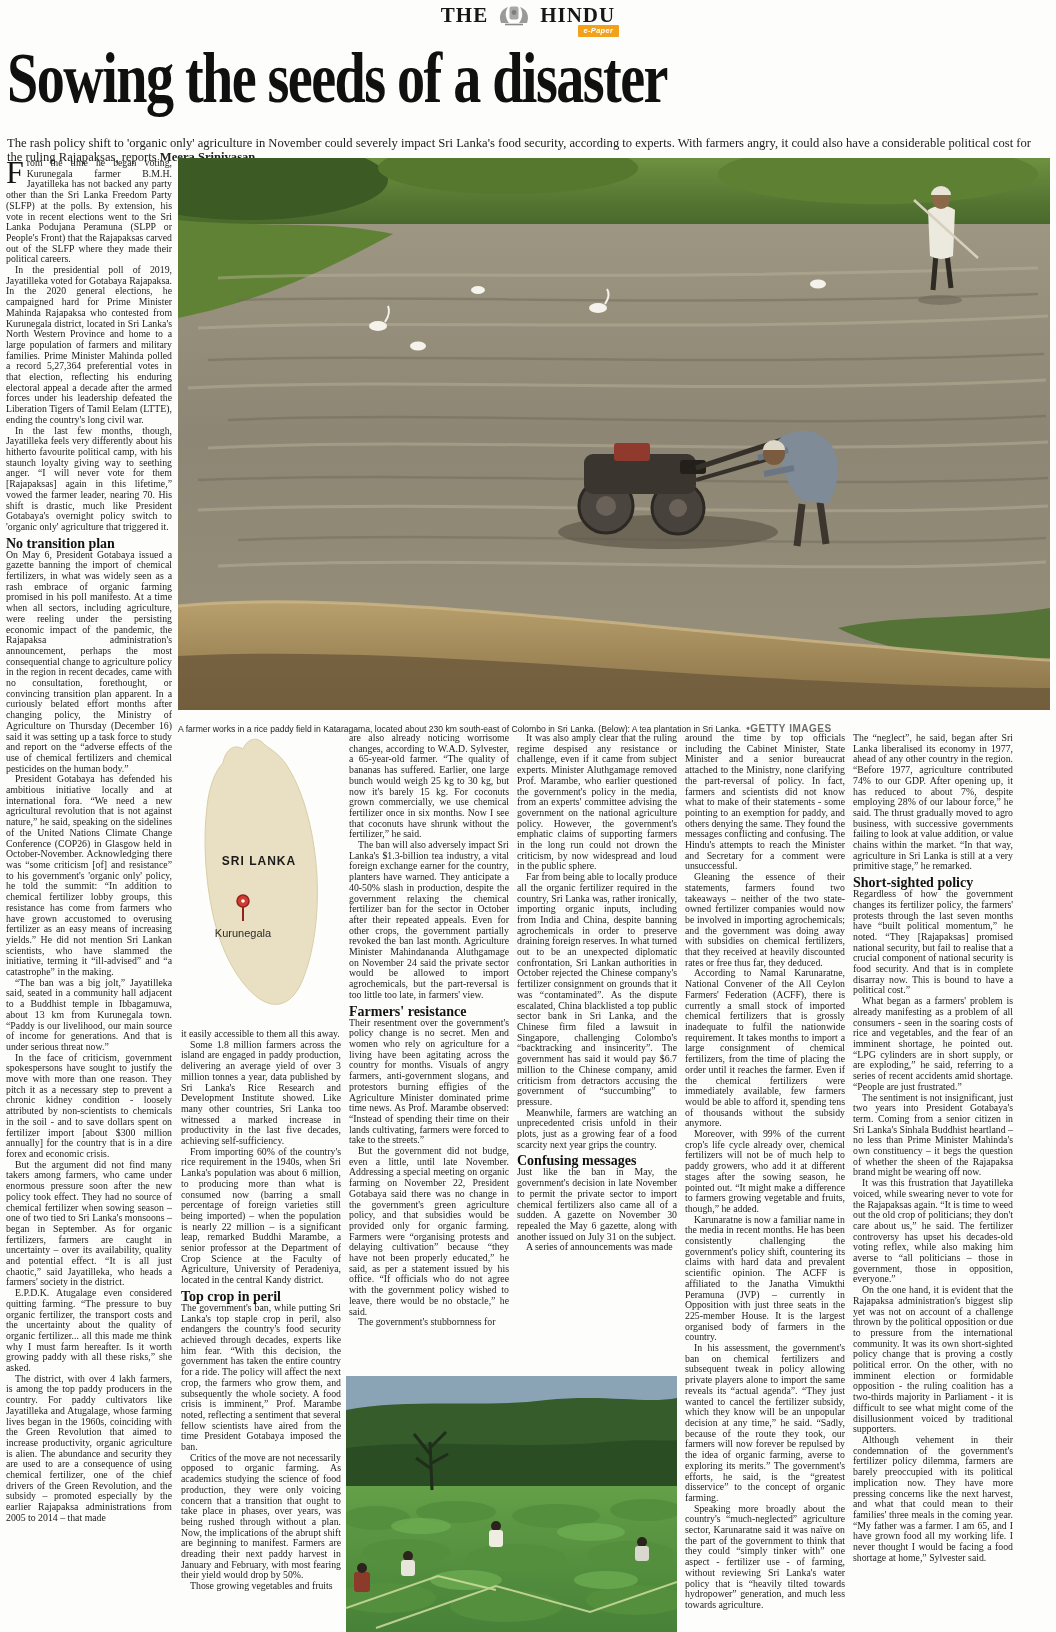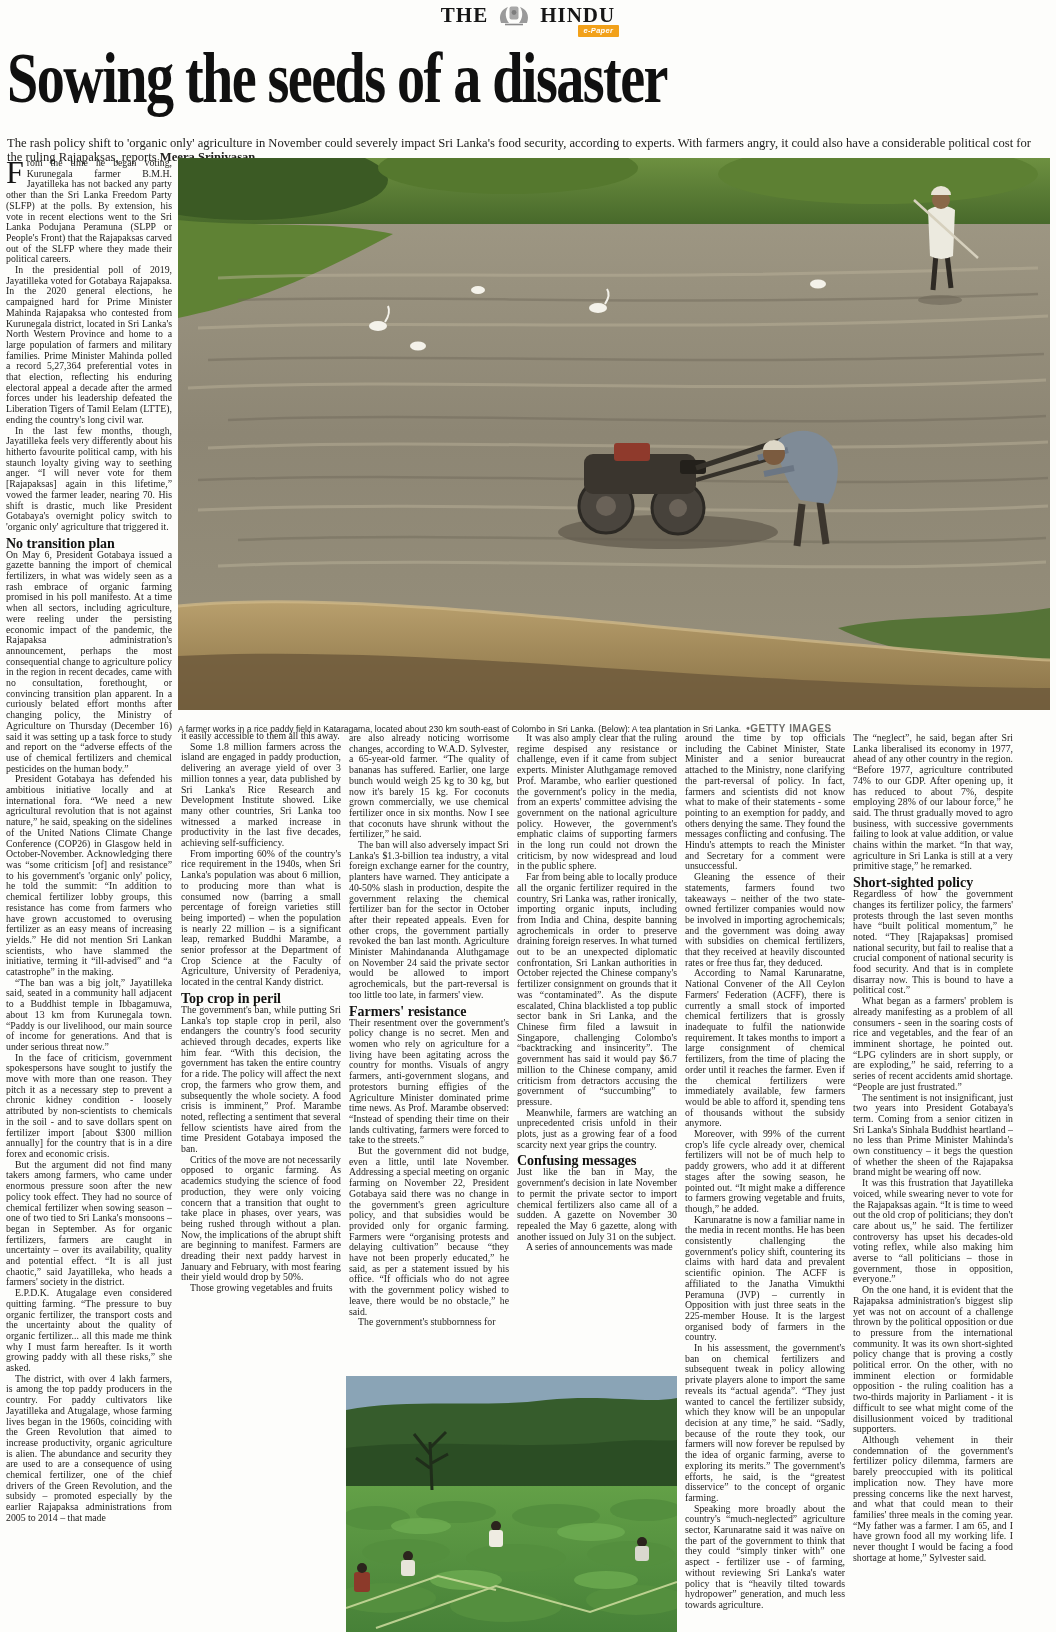--- a/index.html
+++ b/index.html
@@ -169,20 +169,32 @@
     <p class="para noindent">On May 6, President Gotabaya issued a gazette banning the import of chemical fertilizers, in what was widely seen as a rash embrace of organic farming promised in his poll manifesto. At a time when all sectors, including agriculture, were reeling under the persisting economic impact of the pandemic, the Rajapaksa administration's announcement, perhaps the most consequential change to agriculture policy in the region in recent decades, came with no consultation, forethought, or convincing transition plan apparent. In a curiously belated effort months after changing policy, the Ministry of Agriculture on Thursday (December 16) said it was setting up a task force to study and report on the “adverse effects of the use of chemical fertilizers and chemical pesticides on the human body.”</p>
     <p class="para">President Gotabaya has defended his ambitious initiative locally and at international fora. “We need a new agricultural revolution that is not against nature,” he said, speaking on the sidelines of the United Nations Climate Change Conference (COP26) in Glasgow held in October-November. Acknowledging there was “some criticism [of] and resistance” to his government's 'organic only' policy, he told the summit: “In addition to chemical fertilizer lobby groups, this resistance has come from farmers who have grown accustomed to overusing fertilizer as an easy means of increasing yields.” He did not mention Sri Lankan scientists, who have slammed the initiative, terming it “ill-advised” and “a catastrophe” in the making.</p>
     <p class="para">“The ban was a big jolt,” Jayatilleka said, seated in a community hall adjacent to a Buddhist temple in Ibbagamuwa, about 13 km from Kurunegala town. “Paddy is our livelihood, our main source of income for generations. And that is under serious threat now.”</p>
     <p class="para">In the face of criticism, government spokespersons have sought to justify the move with more than one reason. They pitch it as a necessary step to prevent a chronic kidney condition - loosely attributed by non-scientists to chemicals in the soil - and to save dollars spent on fertilizer import [about $300 million annually] for the country that is in a dire forex and economic crisis.</p>
     <p class="para">But the argument did not find many takers among farmers, who came under enormous pressure soon after the new policy took effect. They had no source of chemical fertilizer when sowing season – one of two tied to Sri Lanka's monsoons – began in September. As for organic fertilizers, farmers are caught in uncertainty – over its availability, quality and potential effect. “It is all just chaotic,” said Jayatilleka, who heads a farmers' society in the district.</p>
     <p class="para">E.P.D.K. Atugalage even considered quitting farming. “The pressure to buy organic fertilizer, the transport costs and the uncertainty about the quality of organic fertilizer... all this made me think why I must farm hereafter. Is it worth growing paddy with all these risks,” she asked.</p>
     <p class="para">The district, with over 4 lakh farmers, is among the top paddy producers in the country. For paddy cultivators like Jayatilleka and Atugalage, whose farming lives began in the 1960s, coinciding with the Green Revolution that aimed to increase productivity, organic agriculture is alien. The abundance and security they are used to are a consequence of using chemical fertilizer, one of the chief drivers of the Green Revolution, and the subsidy – promoted especially by the earlier Rajapaksa administrations from 2005 to 2014 – that made</p>
   </div>
 
 <div id="col2" class="col">
+  <figure class="map-wrap">
+    <svg viewBox="0 0 160 294" aria-hidden="false">
+      <path d="M84,14 C76,4 66,8 62,18 C52,12 44,20 42,32 C34,40 28,56 26,76 C22,106 24,148 32,184 C40,220 56,250 76,266 C94,280 112,274 122,248 C132,224 138,186 136,146 C134,106 124,64 108,38 C100,24 92,20 84,14 Z" fill="#e9dfc2" stroke="#d9cda8" stroke-width="1"></path>
+      <text x="78" y="134" text-anchor="middle" font-family="Liberation Sans, sans-serif" font-size="12" font-weight="bold" letter-spacing="1" fill="#1a1a1a">SRI LANKA</text>
+      <g>
+        <line x1="62" y1="176" x2="62" y2="190" stroke="#8e241c" stroke-width="2"></line>
+        <circle cx="62" cy="170" r="6" fill="#d23b2f" stroke="#8e241c" stroke-width="1.5"></circle>
+        <circle cx="62" cy="170" r="1.8" fill="#fff"></circle>
+      </g>
+      <text x="62" y="206" text-anchor="middle" font-family="Liberation Sans, sans-serif" font-size="11" fill="#2e2c29">Kurunegala</text>
+    </svg>
+  </figure>
   <div>
       <p class="para noindent">it easily accessible to them all this away.</p>
       <p class="para">Some 1.8 million farmers across the island are engaged in paddy production, delivering an average yield of over 3 million tonnes a year, data published by Sri Lanka's Rice Research and Development Institute showed. Like many other countries, Sri Lanka too witnessed a marked increase in productivity in the last five decades, achieving self-sufficiency.</p>
       <p class="para">From importing 60% of the country's rice requirement in the 1940s, when Sri Lanka's population was about 6 million, to producing more than what is consumed now (barring a small percentage of foreign varieties still being imported) – when the population is nearly 22 million – is a significant leap, remarked Buddhi Marambe, a senior professor at the Department of Crop Science at the Faculty of Agriculture, University of Peradeniya, located in the central Kandy district.</p>
       <h3 class="sec-head">Top crop in peril</h3>
       <p class="para noindent">The government's ban, while putting Sri Lanka's top staple crop in peril, also endangers the country's food security achieved through decades, experts like him fear. “With this decision, the government has taken the entire country for a ride. The policy will affect the next crop, the farmers who grow them, and subsequently the whole society. A food crisis is imminent,” Prof. Marambe noted, reflecting a sentiment that several fellow scientists have aired from the time President Gotabaya imposed the ban.</p>
       <p class="para">Critics of the move are not necessarily opposed to organic farming. As academics studying the science of food production, they were only voicing concern that a transition that ought to take place in phases, over years, was being rushed through without a plan. Now, the implications of the abrupt shift are beginning to manifest. Farmers are dreading their next paddy harvest in January and February, with most fearing their yield would drop by 50%.</p>
       <p class="para">Those growing vegetables and fruits</p>
     </div>
 </div>

